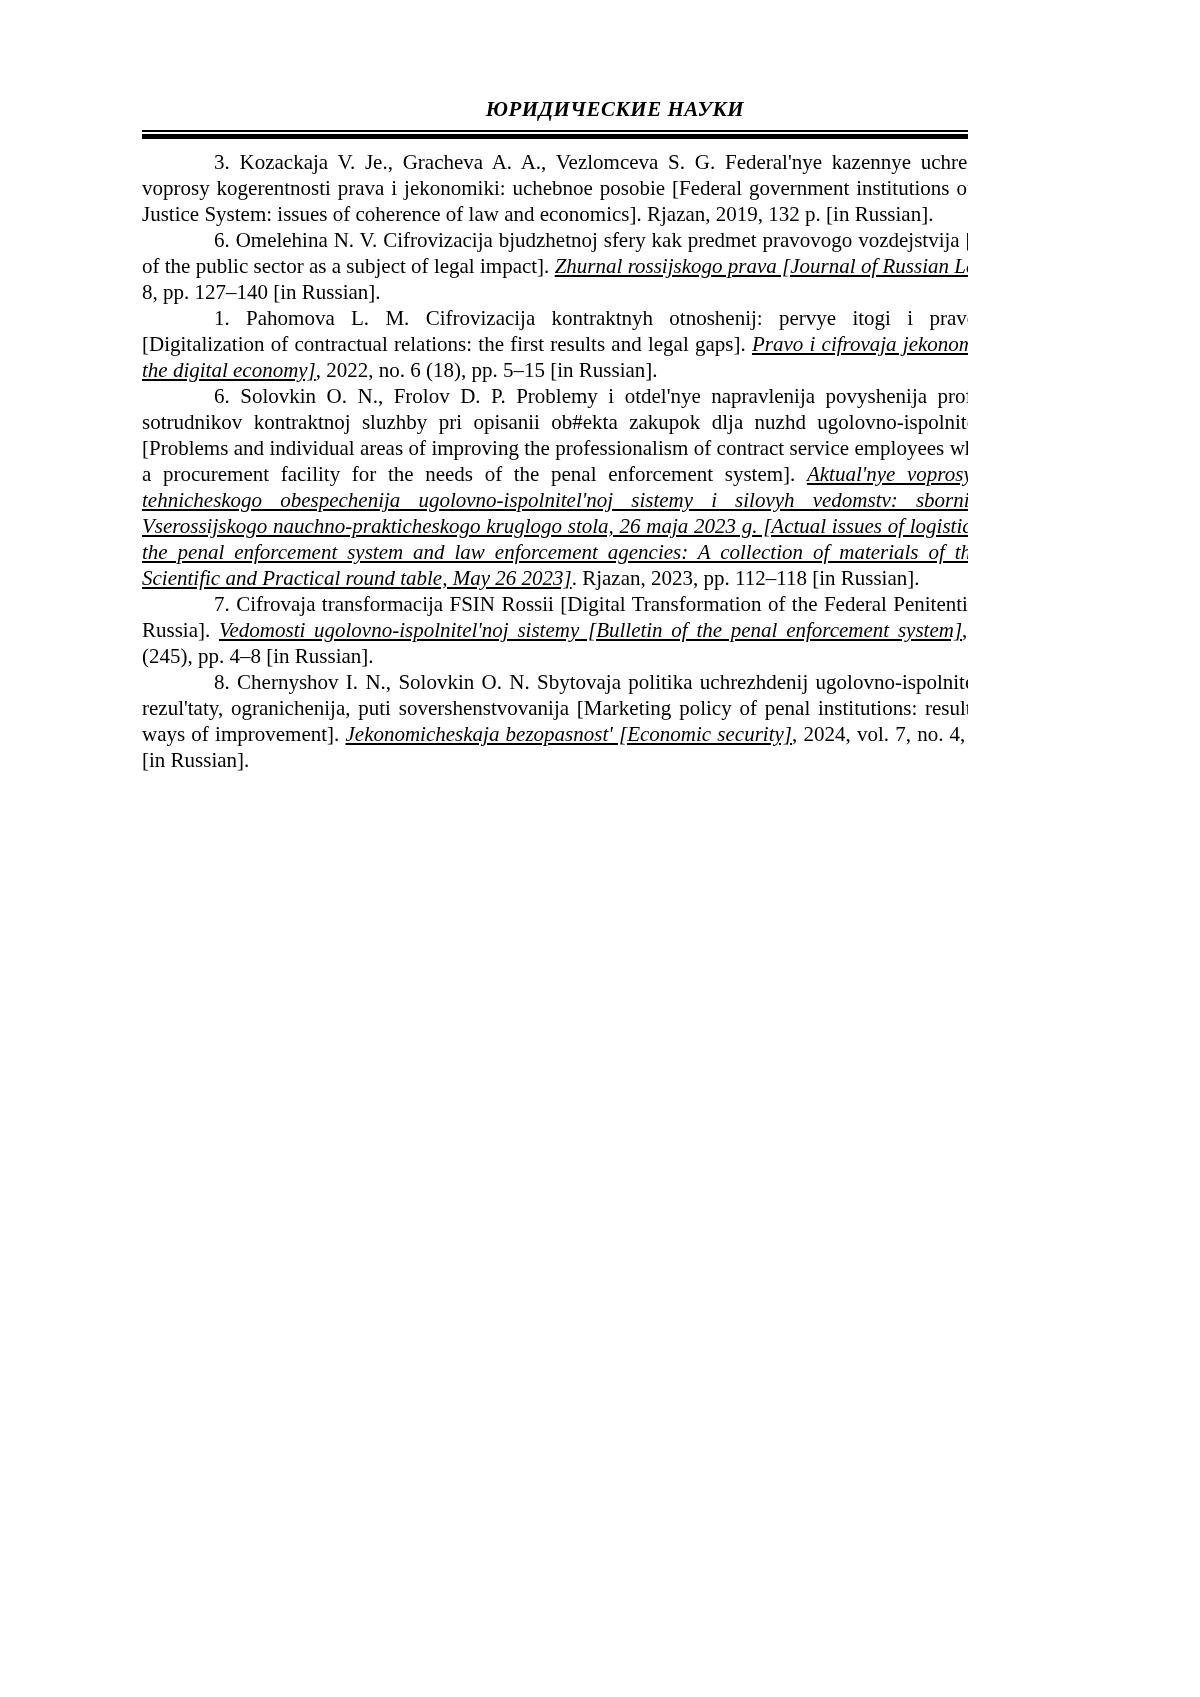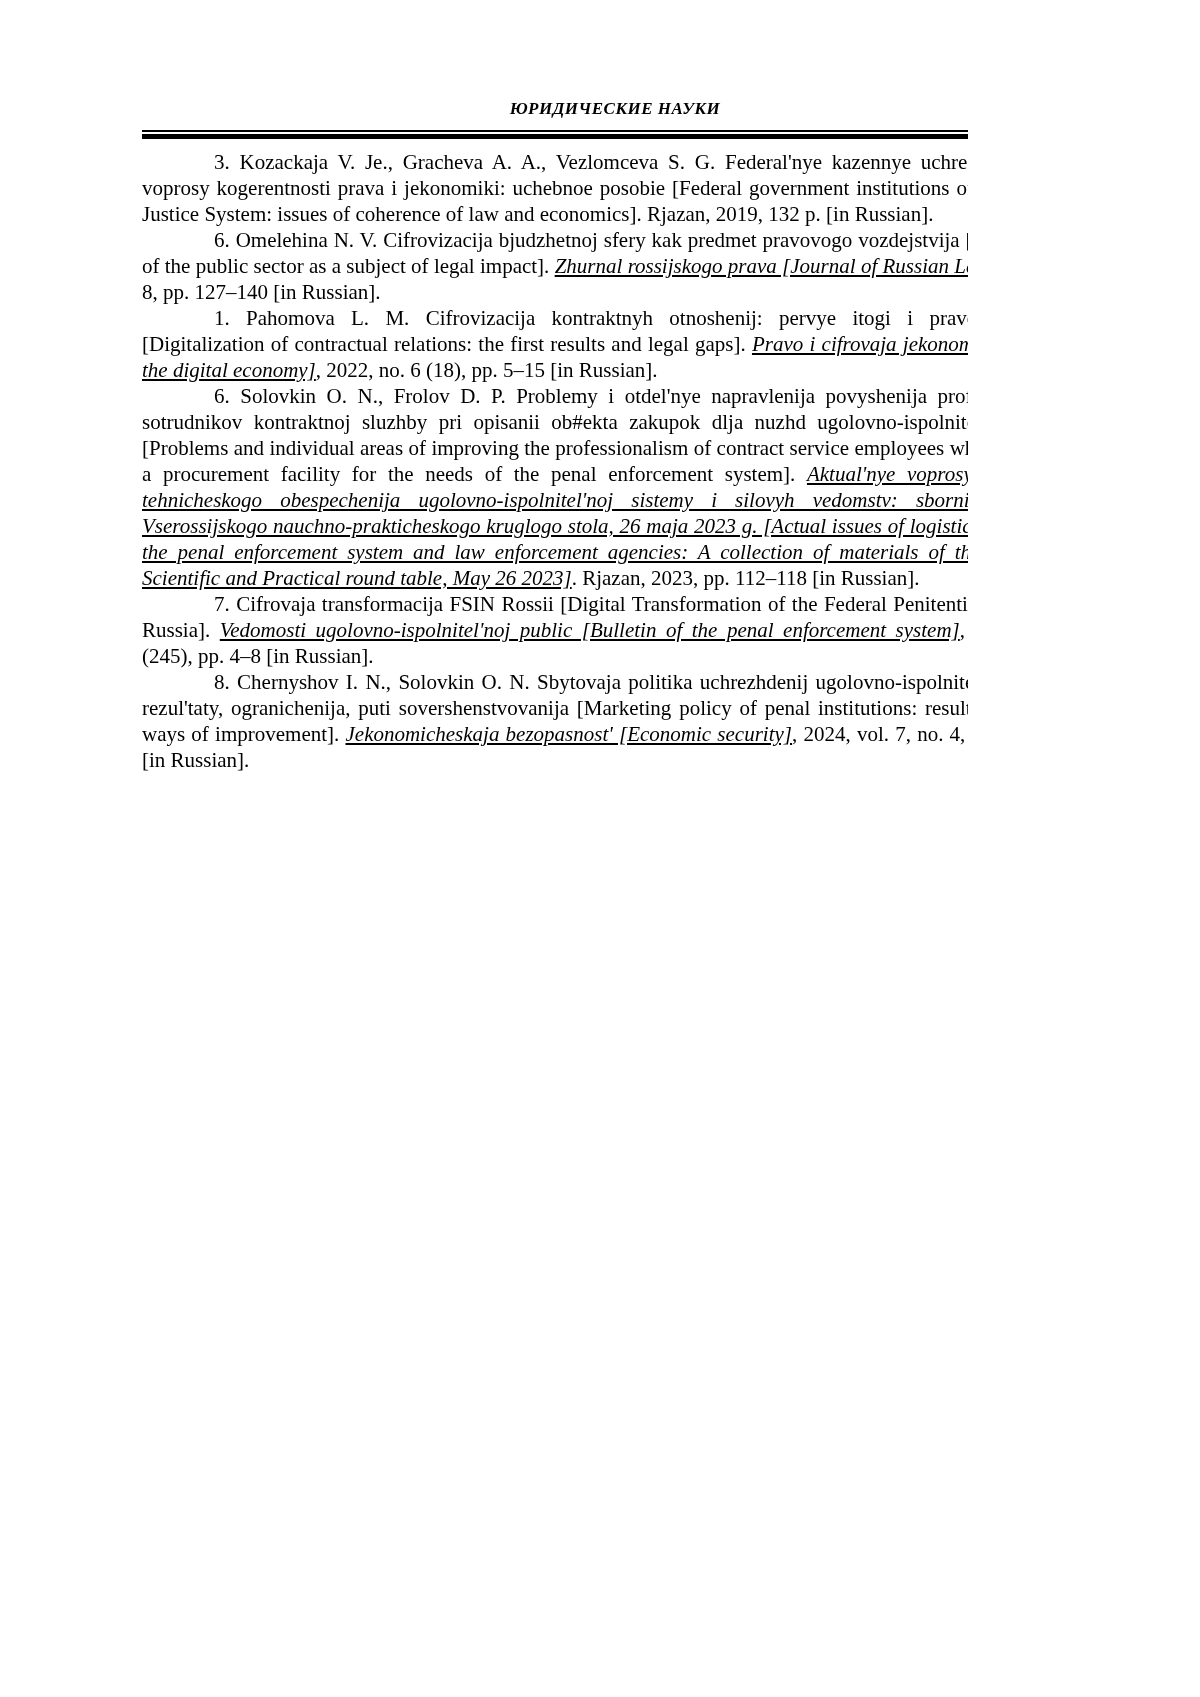--- a/index.html
+++ b/index.html
@@ -24,21 +24,21 @@
     text-align: right;
     font-size: 22px;
     line-height: 26px;
   }
   .section-header {
     position: absolute;
     top: 96px;
     left: 142px;
     width: 946px;
     text-align: center;
-    font-size: 17px;
+    font-size: 21px;
     line-height: 26px;
     font-weight: bold;
     font-style: italic;
     letter-spacing: 0.5px;
   }
   .header-rule {
     position: absolute;
     top: 130px;
     left: 142px;
     width: 946px;
@@ -81,16 +81,16 @@
   <div class="header-rule">
     <div class="thin"></div>
     <div class="thick"></div>
   </div>
 
   <div class="references">
       <p class="reference"><span>3. Kozackaja V. Je., Gracheva A. A., Vezlomceva S. G. Federal'nye kazennye uchrezhdenija UIS: voprosy kogerentnosti prava i jekonomiki: uchebnoe posobie [Federal government institutions of the Criminal Justice System: issues of coherence of law and economics]. Rjazan, 2019, 132 p. [in Russian].</span></p>
       <p class="reference"><span>6. Omelehina N. V. Cifrovizacija bjudzhetnoj sfery kak predmet pravovogo vozdejstvija [Digitalization of the public sector as a subject of legal impact]. </span><em>Zhurnal rossijskogo prava [Journal of Russian Law]</em><span>, 2020, no. 8, pp. 127–140 [in Russian].</span></p>
       <p class="reference"><span>1. Pahomova L. M. Cifrovizacija kontraktnyh otnoshenij: pervye itogi i pravovye probely [Digitalization of contractual relations: the first results and legal gaps]. </span><em>Pravo i cifrovaja jekonomika [Law and the digital economy]</em><span>, 2022, no. 6 (18), pp. 5–15 [in Russian].</span></p>
       <p class="reference"><span>6. Solovkin O. N., Frolov D. P. Problemy i otdel'nye napravlenija povyshenija profes-sionalizma sotrudnikov kontraktnoj sluzhby pri opisanii ob#ekta zakupok dlja nuzhd ugolovno-ispolnitel'noj sistemy [Problems and individual areas of improving the professionalism of contract service employees when describing a procurement facility for the needs of the penal enforcement system]. </span><em>Aktual'nye voprosy material'no-tehnicheskogo obespechenija ugolovno-ispolnitel'noj sistemy i silovyh vedomstv: sbornik materialov Vserossijskogo nauchno-prakticheskogo kruglogo stola, 26 maja 2023 g. [Actual issues of logistical support for the penal enforcement system and law enforcement agencies: A collection of materials of the All-Russian Scientific and Practical round table, May 26 2023]</em><span>. Rjazan, 2023, pp. 112–118 [in Russian].</span></p>
-      <p class="reference"><span>7. Cifrovaja transformacija FSIN Rossii [Digital Transformation of the Federal Penitentiary Service of Russia]. </span><em>Vedomosti ugolovno-ispolnitel'noj public [Bulletin of the penal enforcement system]</em><span>, 2022, no. 10 (245), pp. 4–8 [in Russian].</span></p>
+      <p class="reference"><span>7. Cifrovaja transformacija FSIN Rossii [Digital Transformation of the Federal Penitentiary Service of Russia]. </span><em>Vedomosti ugolovno-ispolnitel'noj sistemy [Bulletin of the penal enforcement system]</em><span>, 2022, no. 10 (245), pp. 4–8 [in Russian].</span></p>
       <p class="reference"><span>8. Chernyshov I. N., Solovkin O. N. Sbytovaja politika uchrezhdenij ugolovno-ispolnitel'noj sistemy: rezul'taty, ogranichenija, puti sovershenstvovanija [Marketing policy of penal institutions: results, limitations, ways of improvement]. </span><em>Jekonomicheskaja bezopasnost' [Economic security]</em><span>, 2024, vol. 7, no. 4, pp. 999–1022 [in Russian].</span></p>
     </div>
 </div>
 
 </body></html>

